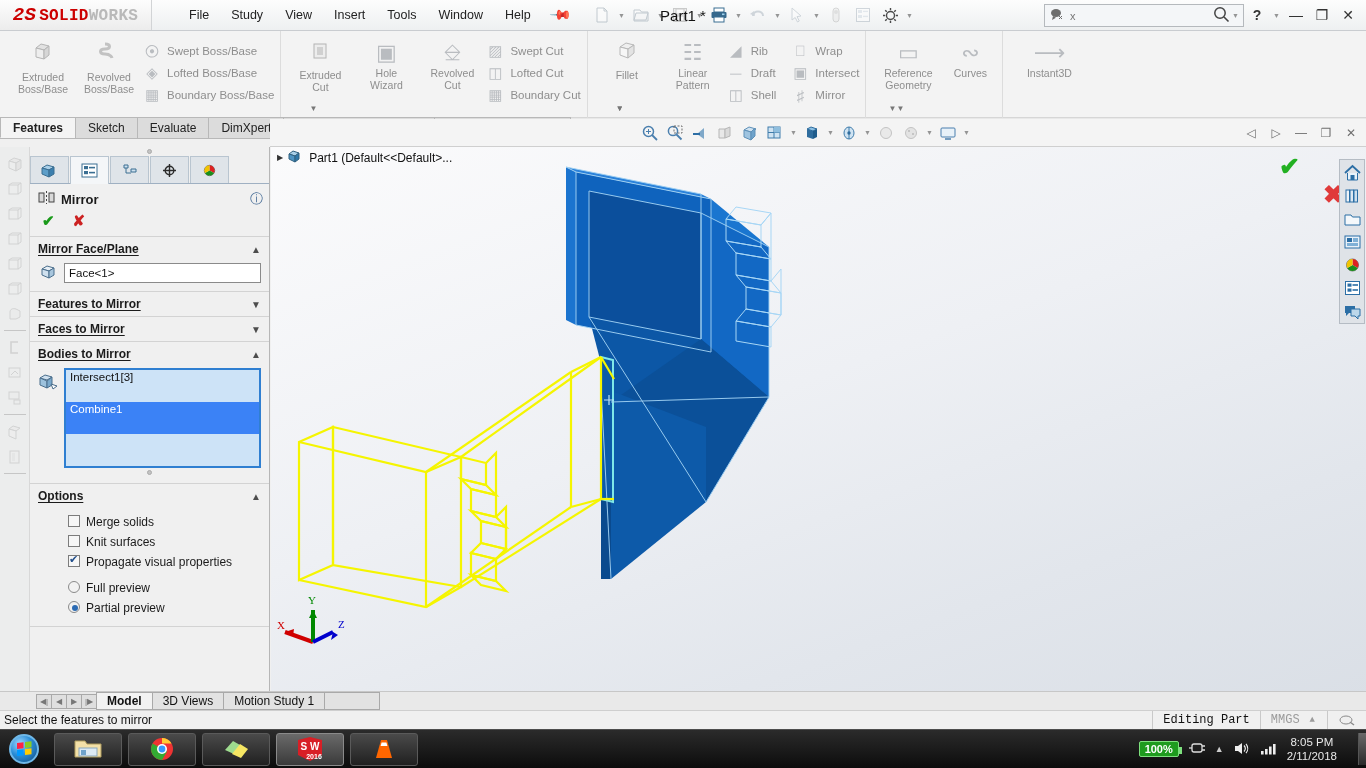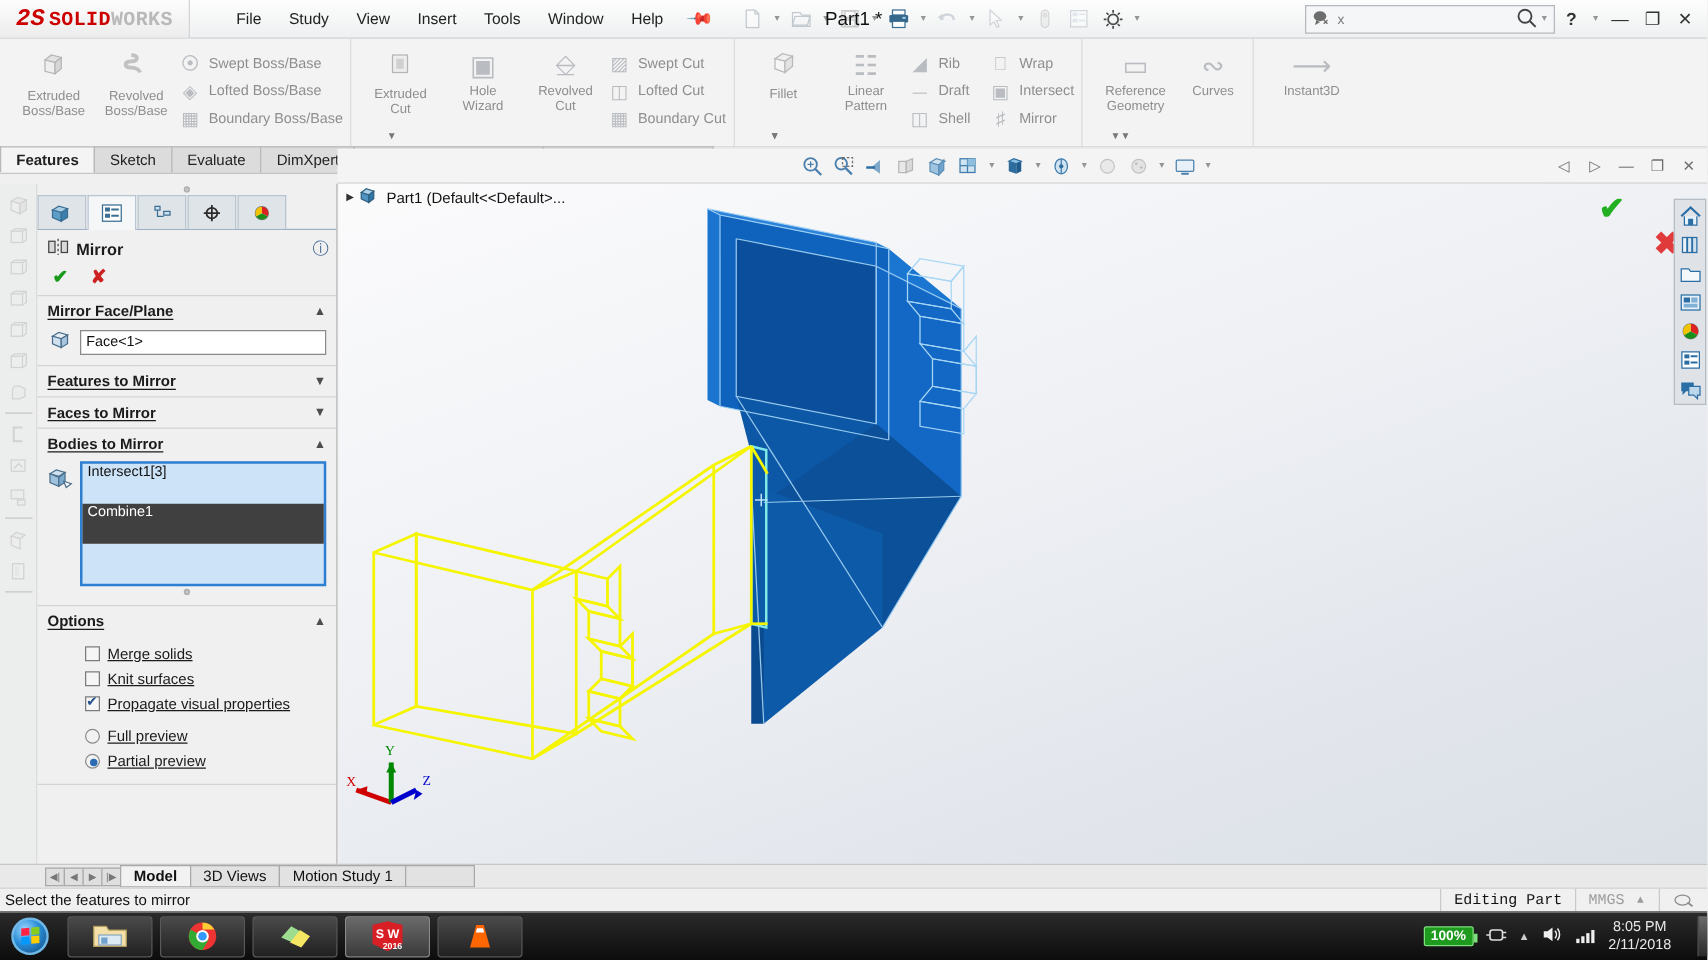--- a/index.html
+++ b/index.html
@@ -146,25 +146,25 @@
   .fieldrow { display:flex; align-items:center; gap:6px; }
   .fieldrow .fico { font-size:15px; width:20px; text-align:center; }
   .txtbox {
     flex:1; height:20px; border:1px solid #8a8a8a; background:#fff;
     font-size:11.5px; padding:0 4px; display:flex; align-items:center; color:#111;
   }
   .listbox {
     flex:1; border:2px solid #2f7fd1; background:#cde3f7; padding:0;
   }
   .li { height:32px; font-size:11.5px; padding:1px 4px; color:#111; }
-  .li.sel { background:#404040; color:#fff; }
+  .li.sel { background:#3b82f6; color:#fff; }
   .listdots { display:flex; justify-content:center; padding-top:2px; }
   .listdots .dot { width:5px;height:5px;border-radius:50%;background:#c3c3c3;border:1px solid #ababab; }
 
-  .optrow { display:flex; align-items:center; gap:6px; padding:3px 0 3px 30px; font-size:12px; color:#1b1b1b;text-decoration:underline;}
+  .optrow { display:flex; align-items:flex-start; gap:6px; padding:3px 0 3px 30px; font-size:12px; color:#1b1b1b;}
   .cbx { width:12px;height:12px;border:1px solid #7c7c7c;background:#f6f6f6; display:inline-block; position:relative; }
   .cbx.on::after { content:"✔"; position:absolute; left:0px; top:-3px; font-size:11px; color:#24508c; }
   .rad { width:12px;height:12px;border-radius:50%;border:1px solid #8a8a8a;background:#f2f2f2;display:inline-block;position:relative;}
   .rad.on::after { content:""; position:absolute; left:3px;top:3px;width:6px;height:6px;border-radius:50%;background:#2c6bb3;}
 
   
   .graphics {
     position:absolute; left:271px; top:147px; width:1095px; height:553px;
     background:linear-gradient(160deg,#fbfbfc 0%,#eef0f4 45%,#e2e6ec 75%,#dadfe6 100%);
     overflow:hidden;

